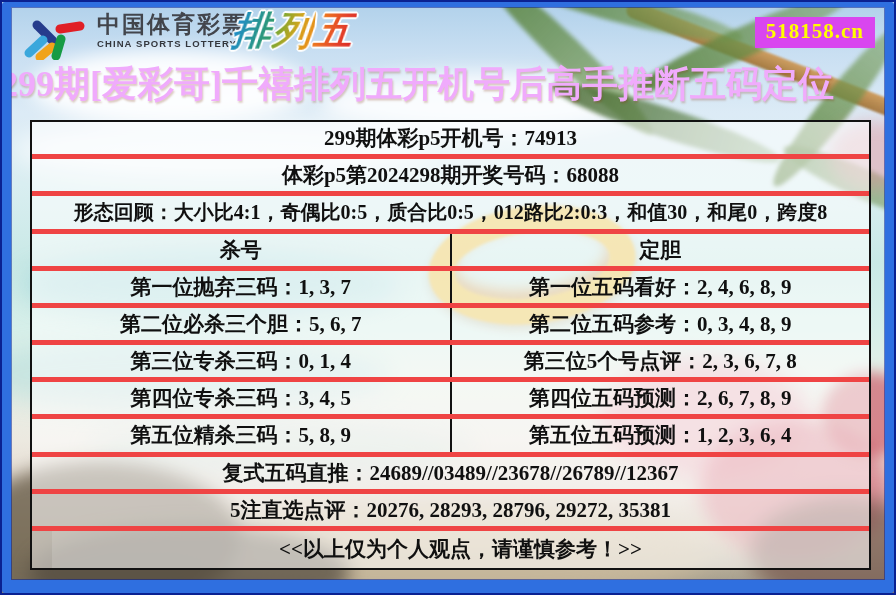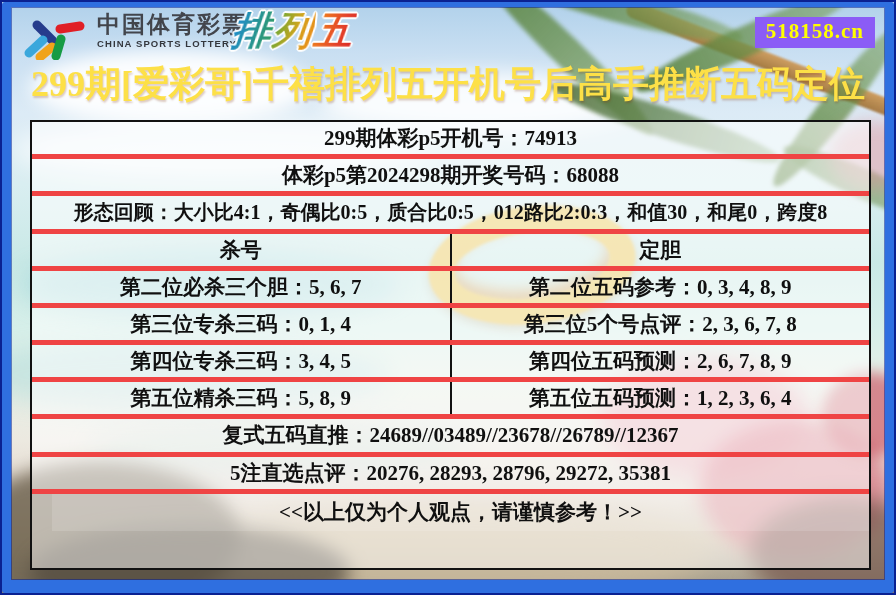--- a/index.html
+++ b/index.html
@@ -56,26 +56,26 @@
     color:#42454c; letter-spacing:2px; }
   .brand-en { font-family:"Liberation Sans","DejaVu Sans",sans-serif; font-size:9.5px; font-weight:bold;
     color:#34373d; letter-spacing:1.1px; margin-top:3px; }
   .game-title { position:absolute; left:232px; top:4px; font-size:39px; font-weight:bold; font-style:italic;
     transform:skewX(-6deg); letter-spacing:2px;
     filter:drop-shadow(1px 1px 0 #fff) drop-shadow(-1px -1px 0 #fff) drop-shadow(1px -1px 0 #fff) drop-shadow(-1px 1px 0 #fff); }
   .gchar { -webkit-background-clip:text; background-clip:text; color:transparent; display:inline-block; }
   .g1 { background-image:linear-gradient(105deg,#1f8dcc 15%,#2e9a62 90%); }
   .g2 { background-image:linear-gradient(105deg,#55a73a 5%,#cfa51d 55%,#ef8a1a 95%); }
   .g3 { background-image:linear-gradient(105deg,#f08c1a 5%,#e4442a 60%,#d92424 95%); }
-  .domain-box { position:absolute; right:21px; top:17px; background:#8b5cf6; color:#ffff00;
+  .domain-box { position:absolute; right:21px; top:17px; background:#d946ef; color:#ffff00;
     font-size:21px; font-weight:bold; padding:2px 11px 4px 11px; letter-spacing:1px; cursor:pointer; }
 
   
-  .page-title { position:absolute; left:0; top:60px; width:100%; text-align:center; z-index:10;
-    font-size:36px; font-weight:bold; color:#fde047;
+  .page-title { position:absolute; left:0; top:60px; width:100%; text-align:left; z-index:10;
+    font-size:36px; font-weight:bold; color:#f0abfc;
     text-shadow:1px 2px 2px rgba(130,50,10,.25); white-space:nowrap; }
 
   
   .board { position:absolute; left:30px; top:120px; width:841px; height:450px; z-index:10;
     border:2px solid #121212; display:grid; grid-template-rows:repeat(12,1fr);
     background:rgba(255,255,255,.5); }
   .row { border-bottom:5px solid #ef4444; display:flex; align-items:center; justify-content:center;
     font-size:21px; font-weight:bold; color:#101010; background:rgba(255,255,255,.14); }
   .row:last-child { border-bottom:none;margin-left:20px; }
   .row.tight { font-size:20px; }
@@ -141,20 +141,24 @@
     <div class="row">299期体彩p5开机号：74913</div>
     <div class="row">体彩p5第2024298期开奖号码：68088</div>
     <div class="row tight">形态回顾：大小比4:1，奇偶比0:5，质合比0:5，012路比2:0:3，和值30，和尾0，跨度8</div>
 
     <div class="row split">
       <div class="cell left">杀号</div>
       <div class="cell">定胆</div>
     </div>
 
     <div class="row split">
+      <div class="cell left">第一位抛弃三码：1, 3, 7</div>
+      <div class="cell">第一位五码看好：2, 4, 6, 8, 9</div>
+    </div>
+    <div class="row split">
       <div class="cell left">第二位必杀三个胆：5, 6, 7</div>
       <div class="cell">第二位五码参考：0, 3, 4, 8, 9</div>
     </div>
     <div class="row split">
       <div class="cell left">第三位专杀三码：0, 1, 4</div>
       <div class="cell">第三位5个号点评：2, 3, 6, 7, 8</div>
     </div>
     <div class="row split">
       <div class="cell left">第四位专杀三码：3, 4, 5</div>
       <div class="cell">第四位五码预测：2, 6, 7, 8, 9</div>

